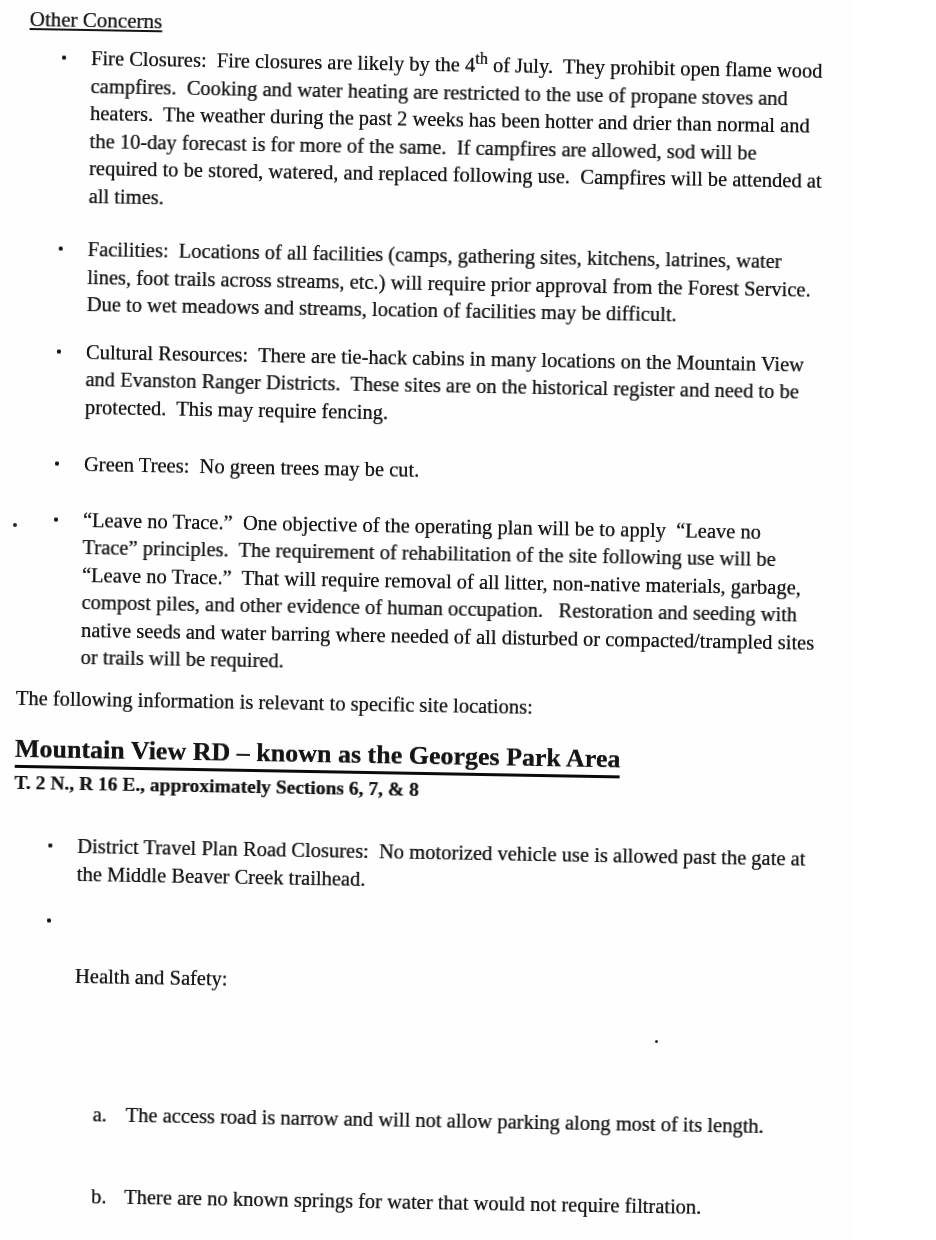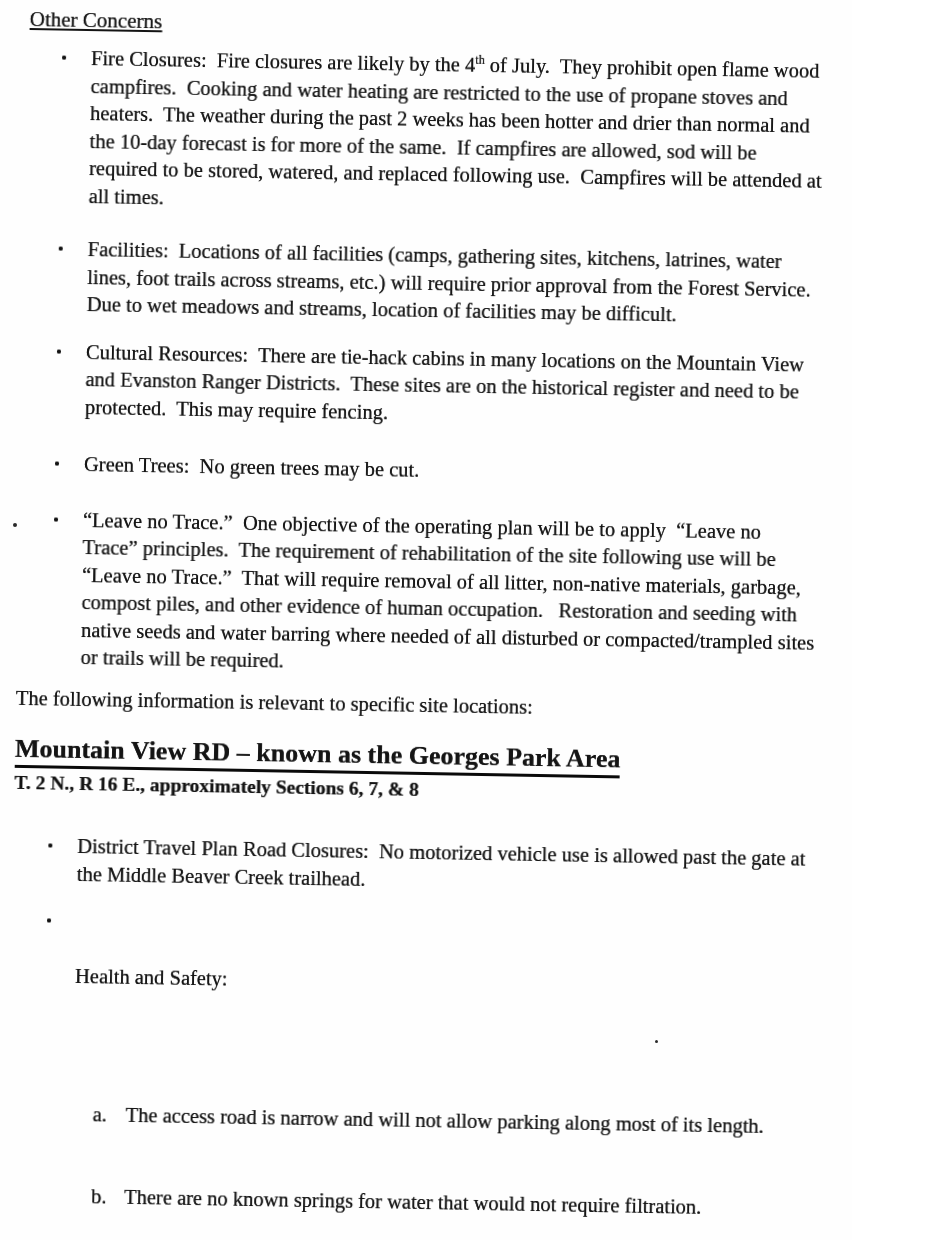--- a/index.html
+++ b/index.html
@@ -42,21 +42,21 @@
     font-size: 17px;
     line-height: 27.5px;
   }
   .bullet-text {
     flex: 1;
     max-width: 842px;
     font-size: 20.5px;
     line-height: 27.5px;
     white-space: pre-wrap;
   }
-  .sup { vertical-align: super; font-size: 12px; line-height: 0; }
+  .sup { vertical-align: super; font-size: 16px; line-height: 0; }
   .plain-paragraph {
     margin: 0;
     font-size: 20.5px;
     line-height: 27.5px;
     white-space: pre-wrap;
   }
   .section-title {
     display: inline-block;
     font-size: 26px;
     font-weight: bold;

